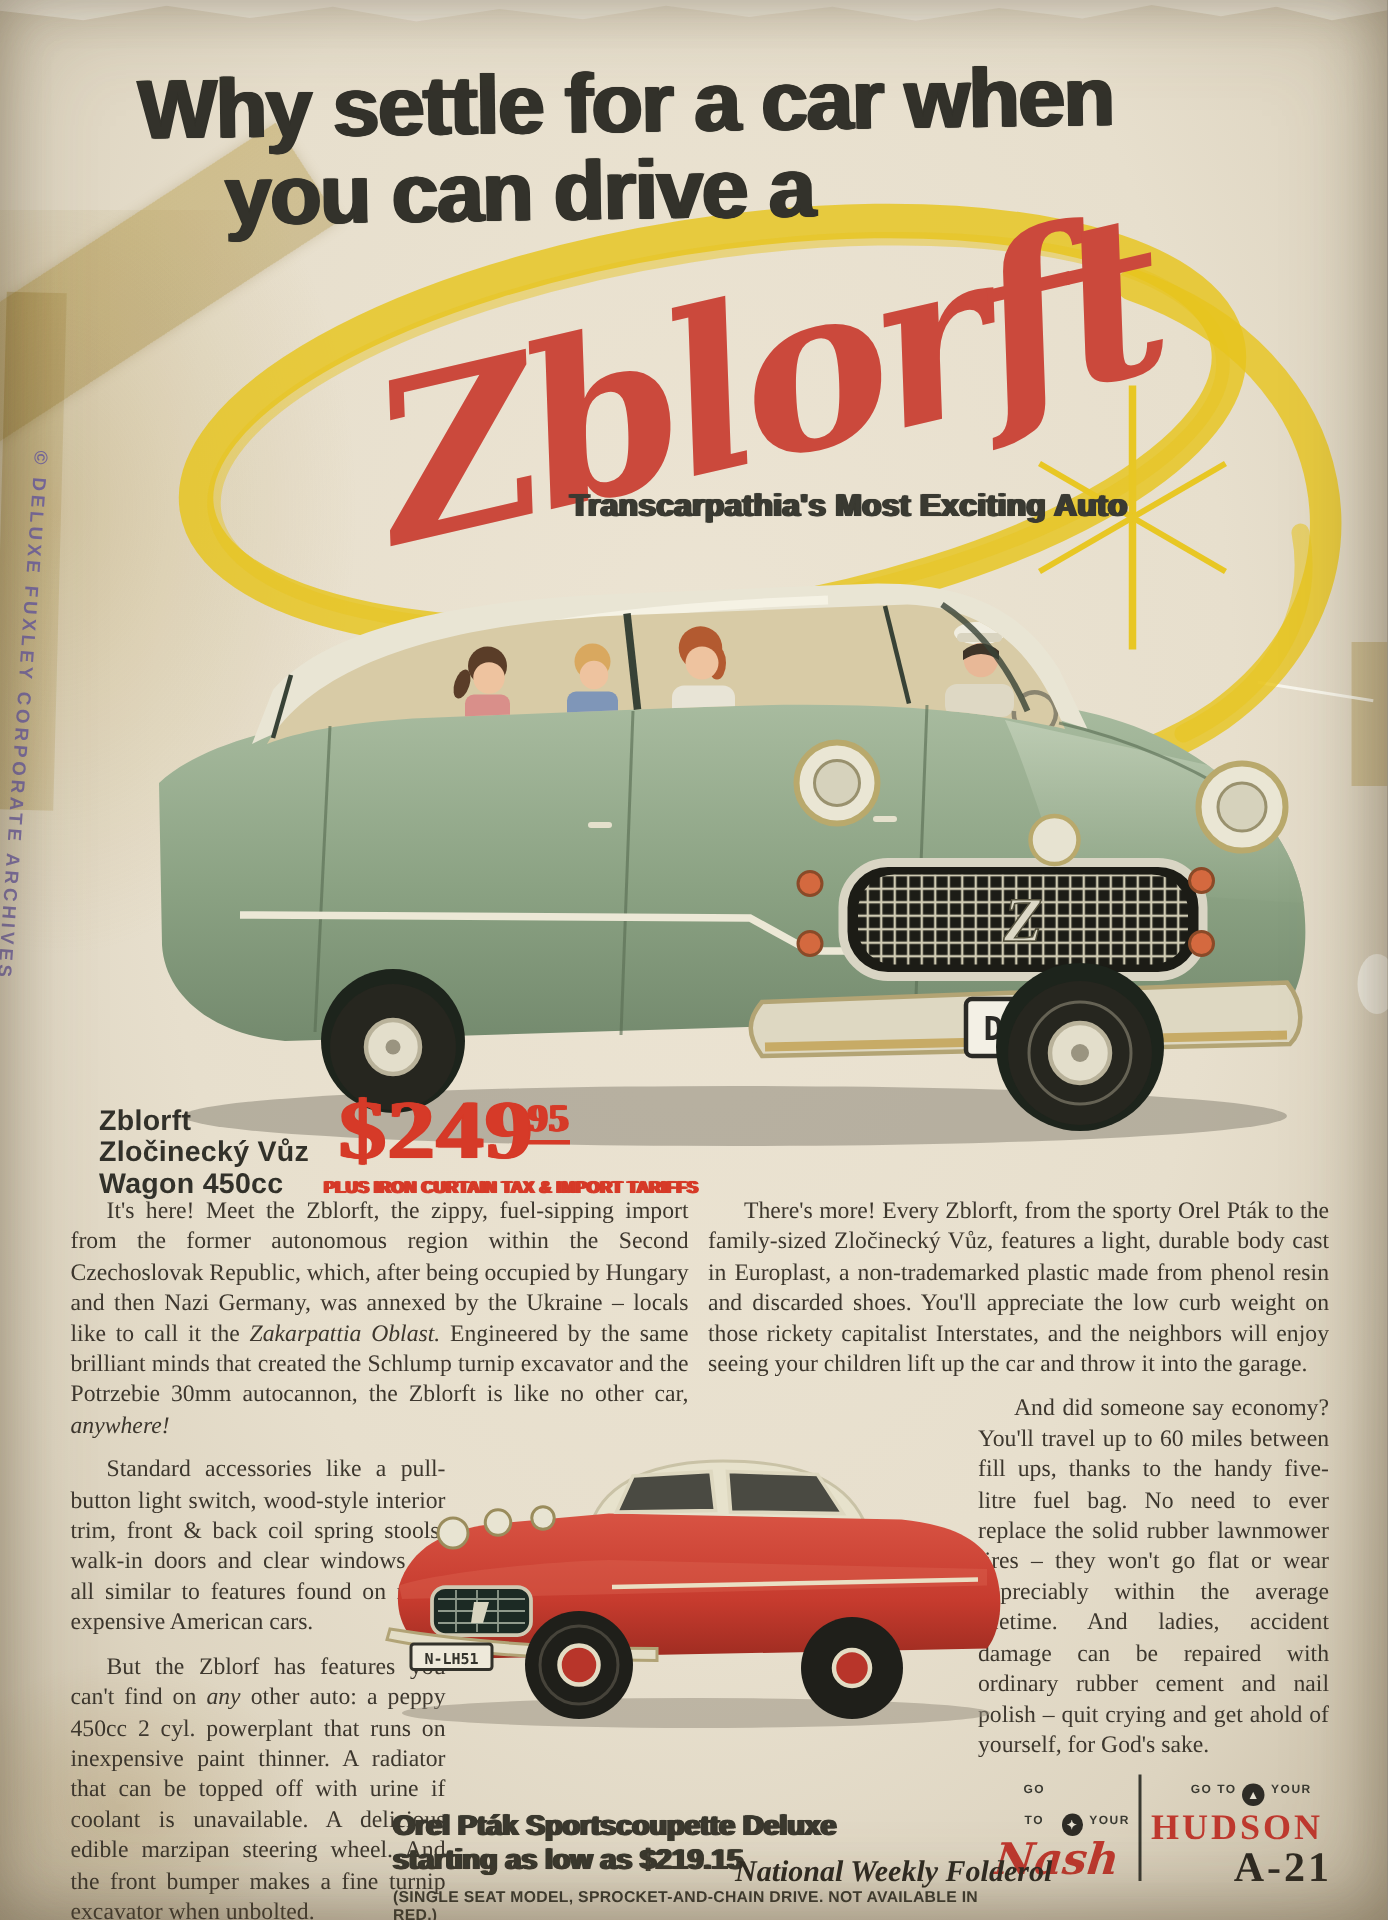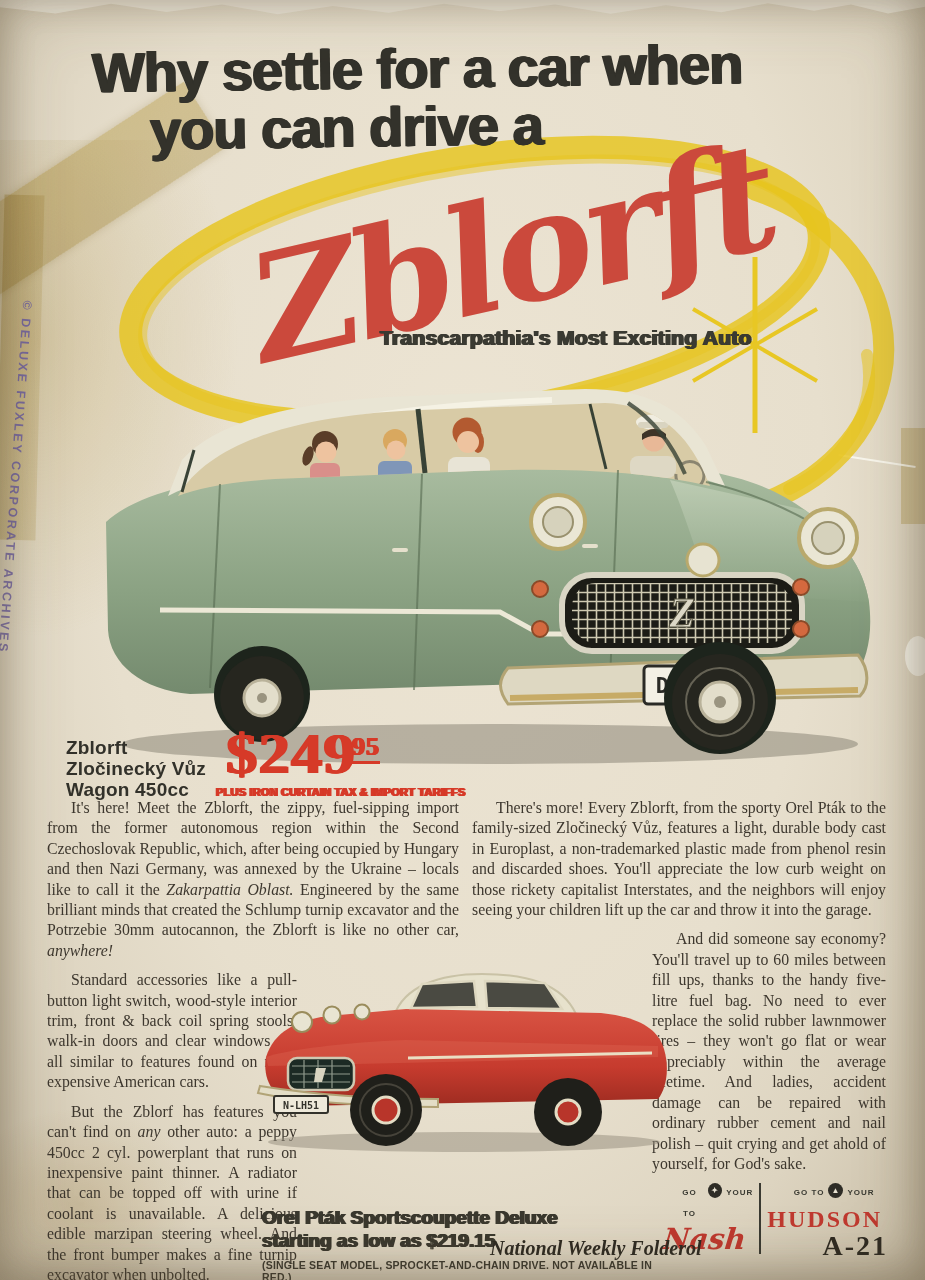--- a/index.html
+++ b/index.html
@@ -55,21 +55,21 @@
   .cut-l{float:left;width:180px;height:198px;margin-top:61px;}
 
   .caption{position:absolute;left:262px;top:1207px;width:410px;color:#3b392f;}
   .caption .c1{font-weight:bold;font-size:19px;}
   .caption .c2{font-weight:bold;font-size:19px;margin-top:1px;}
   .caption .c3{font-weight:bold;font-size:10.5px;margin-top:7px;letter-spacing:.2px;}
 
   .badges{width:238px;margin-left:auto;margin-top:2px;}
   .badge-row{display:flex;align-items:stretch;justify-content:center;text-align:center;font-family:"Liberation Sans",sans-serif;text-indent:0;}
   .badge-cell{flex:1;padding:0 4px;}
-  .badge-top{font-size:8px;font-weight:bold;letter-spacing:1px;color:#3a3a32;display:flex;align-items:flex-start;justify-content:center;gap:4px;padding-left:19px;}
+  .badge-top{font-size:8px;font-weight:bold;letter-spacing:1px;color:#3a3a32;display:flex;align-items:flex-end;justify-content:center;gap:4px;padding-left:19px;}
   .emblem-circle{display:inline-block;width:15px;height:15px;border-radius:50%;background:#2e2c26;color:#e8e2d2;font-size:8px;line-height:15px;text-align:center;}
   .brand-nash{font-family:"DejaVu Serif",serif;font-style:italic;font-weight:bold;font-size:29px;line-height:30px;color:#c0392f;transform:skewX(-6deg);}
   .brand-hudson{font-family:"Liberation Serif",serif;font-weight:bold;font-size:24px;line-height:30px;letter-spacing:2px;color:#c0392f;}
   .badge-div{width:2px;background:#3a3a32;margin:0 2px;}
 
   .footer{position:absolute;left:490px;top:1230px;width:398px;display:flex;justify-content:space-between;align-items:baseline;gap:52px;
     font-family:"Liberation Serif",serif;color:#2e2a22;}
   .footer .pub{font-style:italic;font-weight:bold;font-size:20px;}
   .footer .code{font-weight:bold;font-size:28px;letter-spacing:2px;}
 </style>

